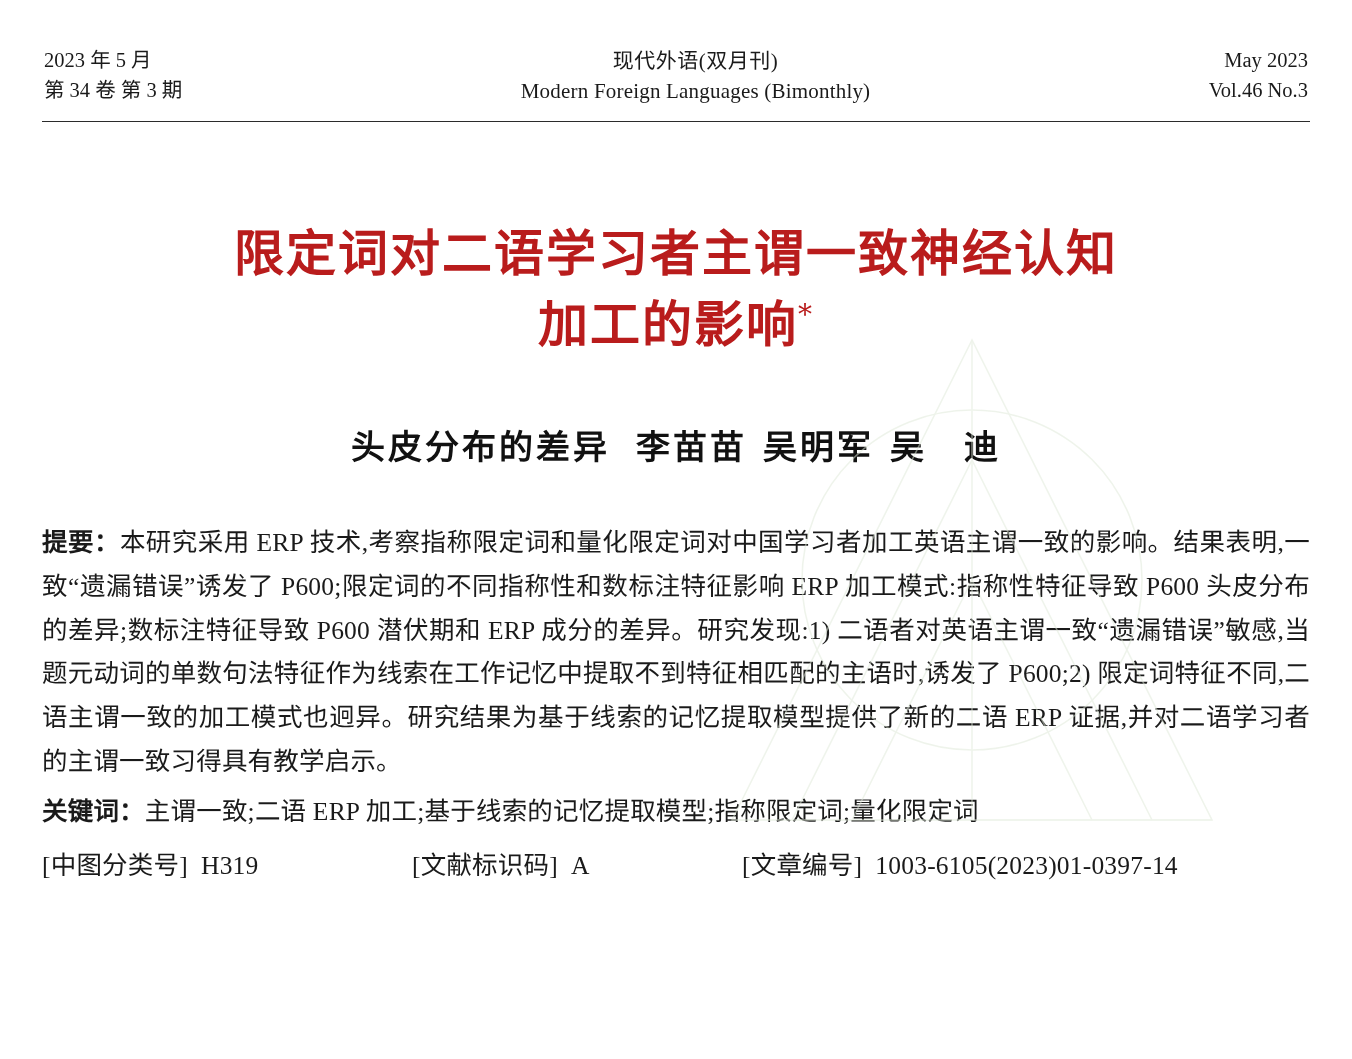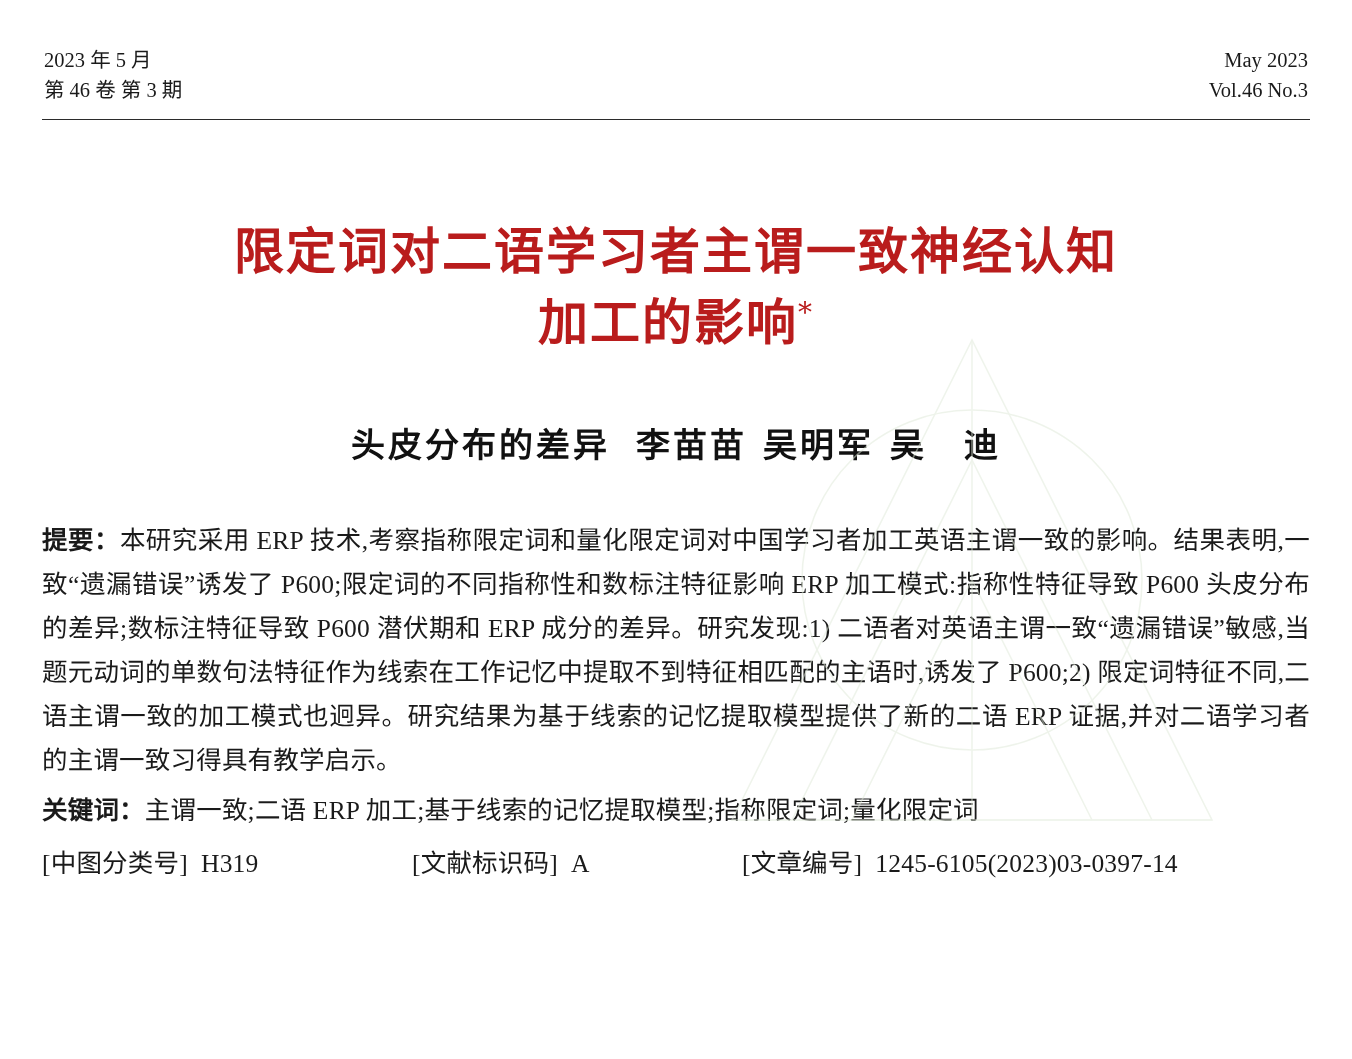--- a/index.html
+++ b/index.html
@@ -130,21 +130,25 @@
   }
 </style>
 </head>
 <body>
 
 <div class="page">
 
   <div class="runhead">
     <div class="runhead-col runhead-left">
       <div>2023 年 5 月</div>
-      <div>第 46 卷  第 3 期</div>
+      <div>第 34 卷  第 3 期</div>
+    </div>
+    <div class="runhead-col runhead-center">
+      <div class="cn">现代外语(双月刊)</div>
+      <div class="en">Modern Foreign Languages (Bimonthly)</div>
     </div>
     <div class="runhead-col runhead-right">
       <div>May  2023</div>
       <div>Vol.46 No.3</div>
     </div>
   </div>
   <div class="rule"></div>
 
   <div class="title-block">
     <div class="title-line">限定词对二语学习者主谓一致神经认知</div>
@@ -164,21 +168,21 @@
   </div>
 
   <div class="classline">
     <div class="c1">
       <span>[中图分类号]</span>&nbsp;&nbsp;<span>H319</span>
     </div>
     <div class="c2">
       <span>[文献标识码]</span>&nbsp;&nbsp;<span>A</span>
     </div>
     <div class="c3">
-      <span>[文章编号]</span>&nbsp;&nbsp;<span>1245-6105(2023)03-0397-14</span>
+      <span>[文章编号]</span>&nbsp;&nbsp;<span>1003-6105(2023)01-0397-14</span>
     </div>
   </div>
 
   <svg class="watermark" viewBox="0 0 620 560">
     <g fill="none" stroke="#dfe9d8" stroke-width="1.6">
       <path d="M60 540 L300 60 L540 540 Z"></path>
       <path d="M120 540 L300 180 L480 540"></path>
       <path d="M180 540 L300 300 L420 540"></path>
       <path d="M300 60 L300 540"></path>
       <path d="M60 540 L540 540"></path>

